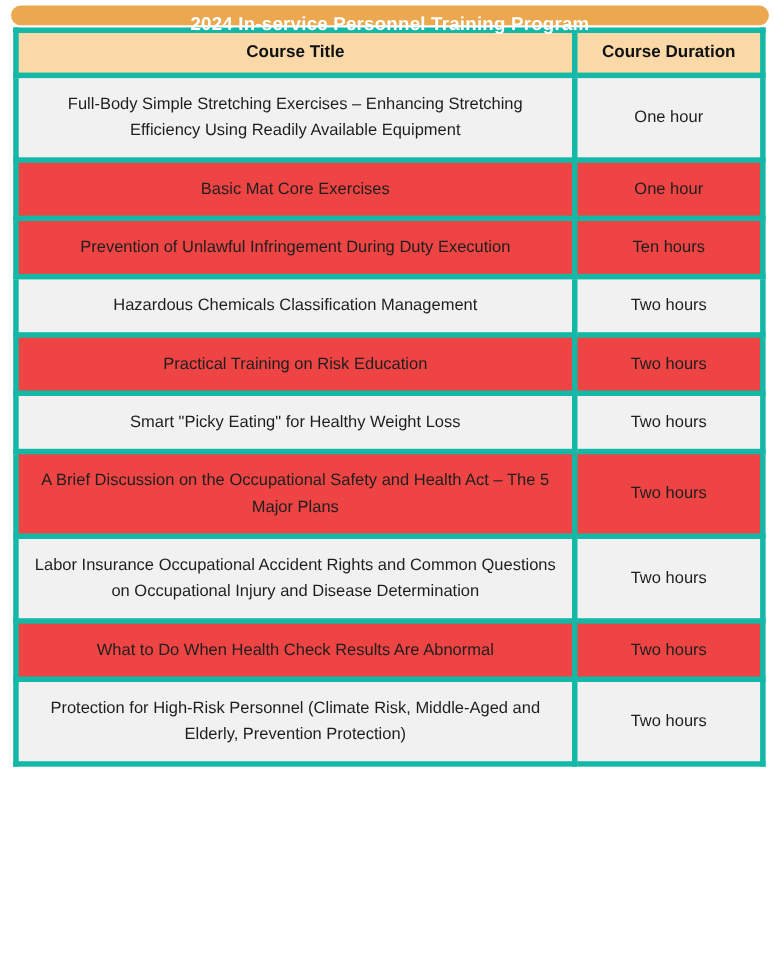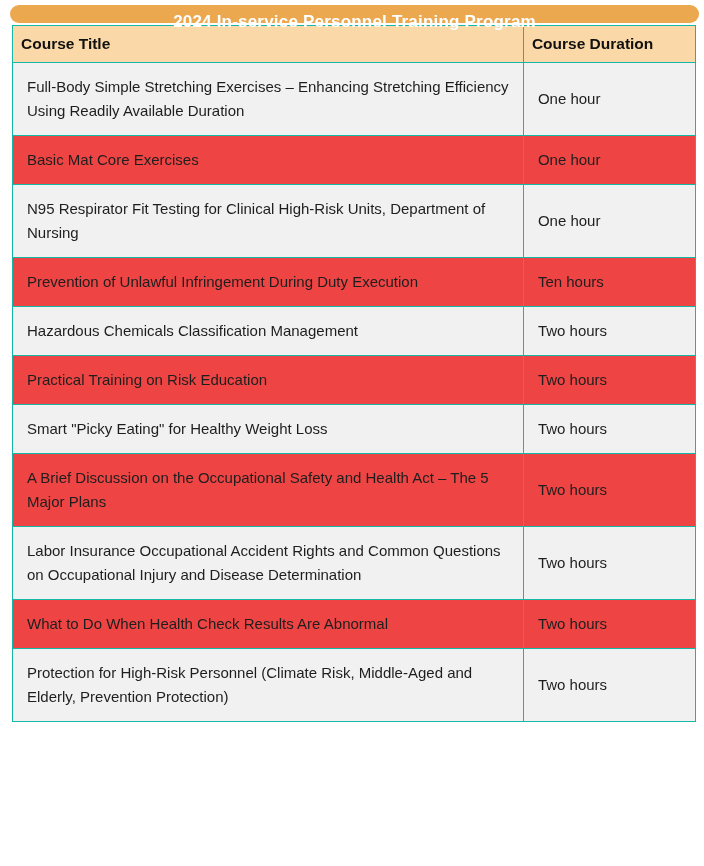--- a/index.html
+++ b/index.html
@@ -30,22 +30,22 @@
     margin-bottom: 2px;
   }
   table.training {
     width: 684px;
     margin-left: 2px;
     border-collapse: collapse;
     table-layout: fixed;
   }
   table.training th,
   table.training td {
-    border: 1px solid #14b8a6;
-    text-align: left;
+    border: 5px solid #14b8a6;
+    text-align: center;
     vertical-align: middle;
   }
   table.training th {
     background: #fad8a7;
     font-size: 15.5px;
     font-weight: bold;
     color: #111111;
     padding: 9px 8px;
   }
   table.training td {
@@ -77,33 +77,29 @@
     </colgroup>
     <thead>
       <tr>
         <th>Course Title</th>
         <th>Course Duration</th>
       </tr>
     </thead>
     <tbody id="rows-body">
 
     <tr class="alt">
-      <td>Full-Body Simple Stretching Exercises – Enhancing Stretching Efficiency Using Readily Available Duration</td>
+      <td>Full-Body Simple Stretching Exercises – Enhancing Stretching Efficiency Using Readily Available Equipment</td>
       <td>One hour</td>
     </tr>
 
     <tr class="plain">
       <td>Basic Mat Core Exercises</td>
       <td>One hour</td>
     </tr>
 
-    <tr class="alt">
-      <td>N95 Respirator Fit Testing for Clinical High-Risk Units, Department of Nursing</td>
-      <td>One hour</td>
-    </tr>
 
     <tr class="plain">
       <td>Prevention of Unlawful Infringement During Duty Execution</td>
       <td>Ten hours</td>
     </tr>
 
 
 
     <tr class="alt">
       <td>Hazardous Chemicals Classification Management</td>

